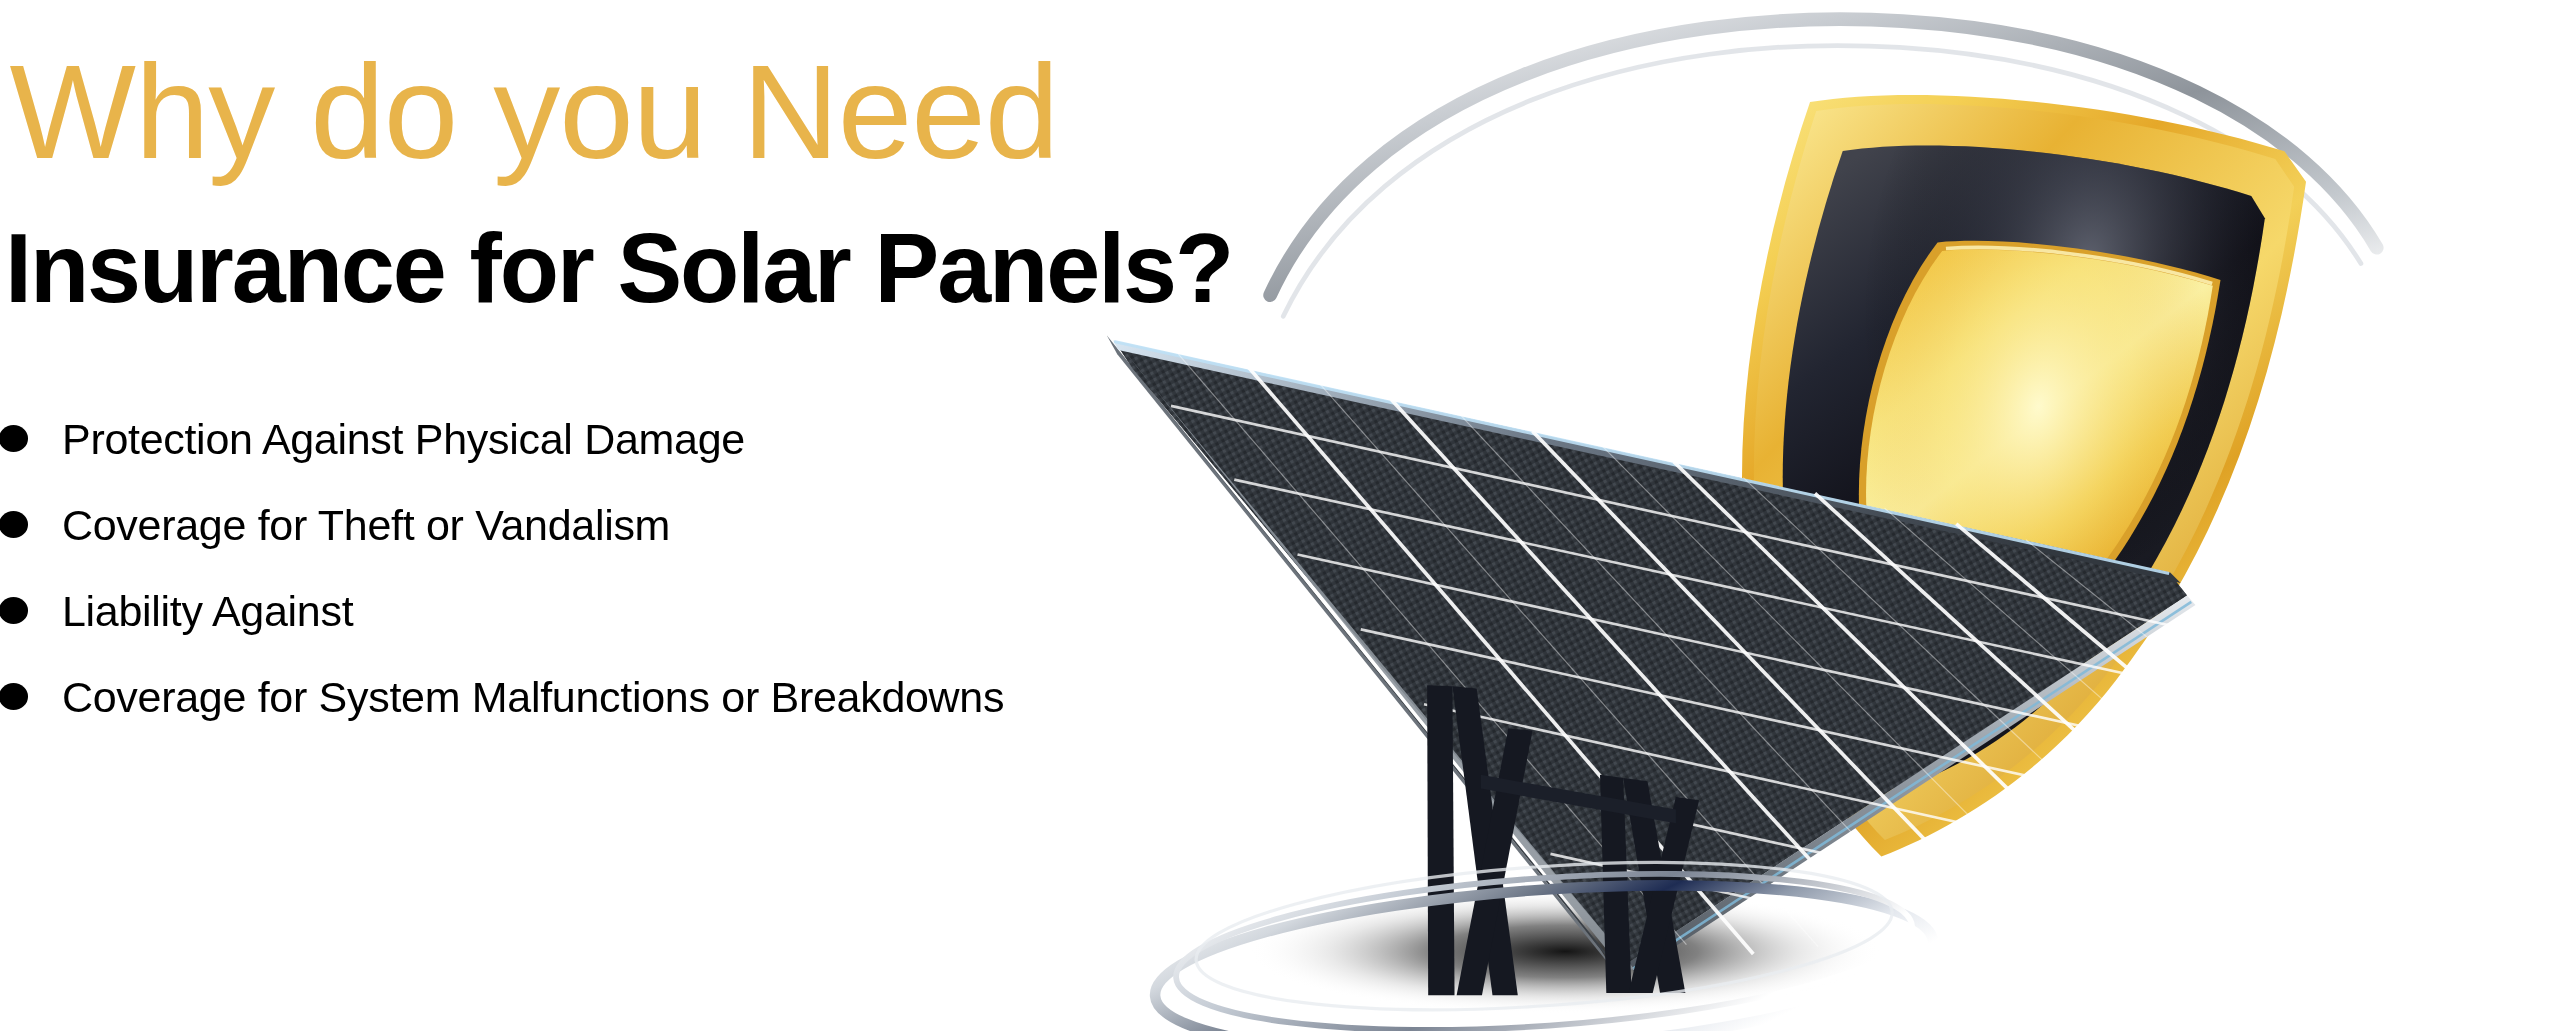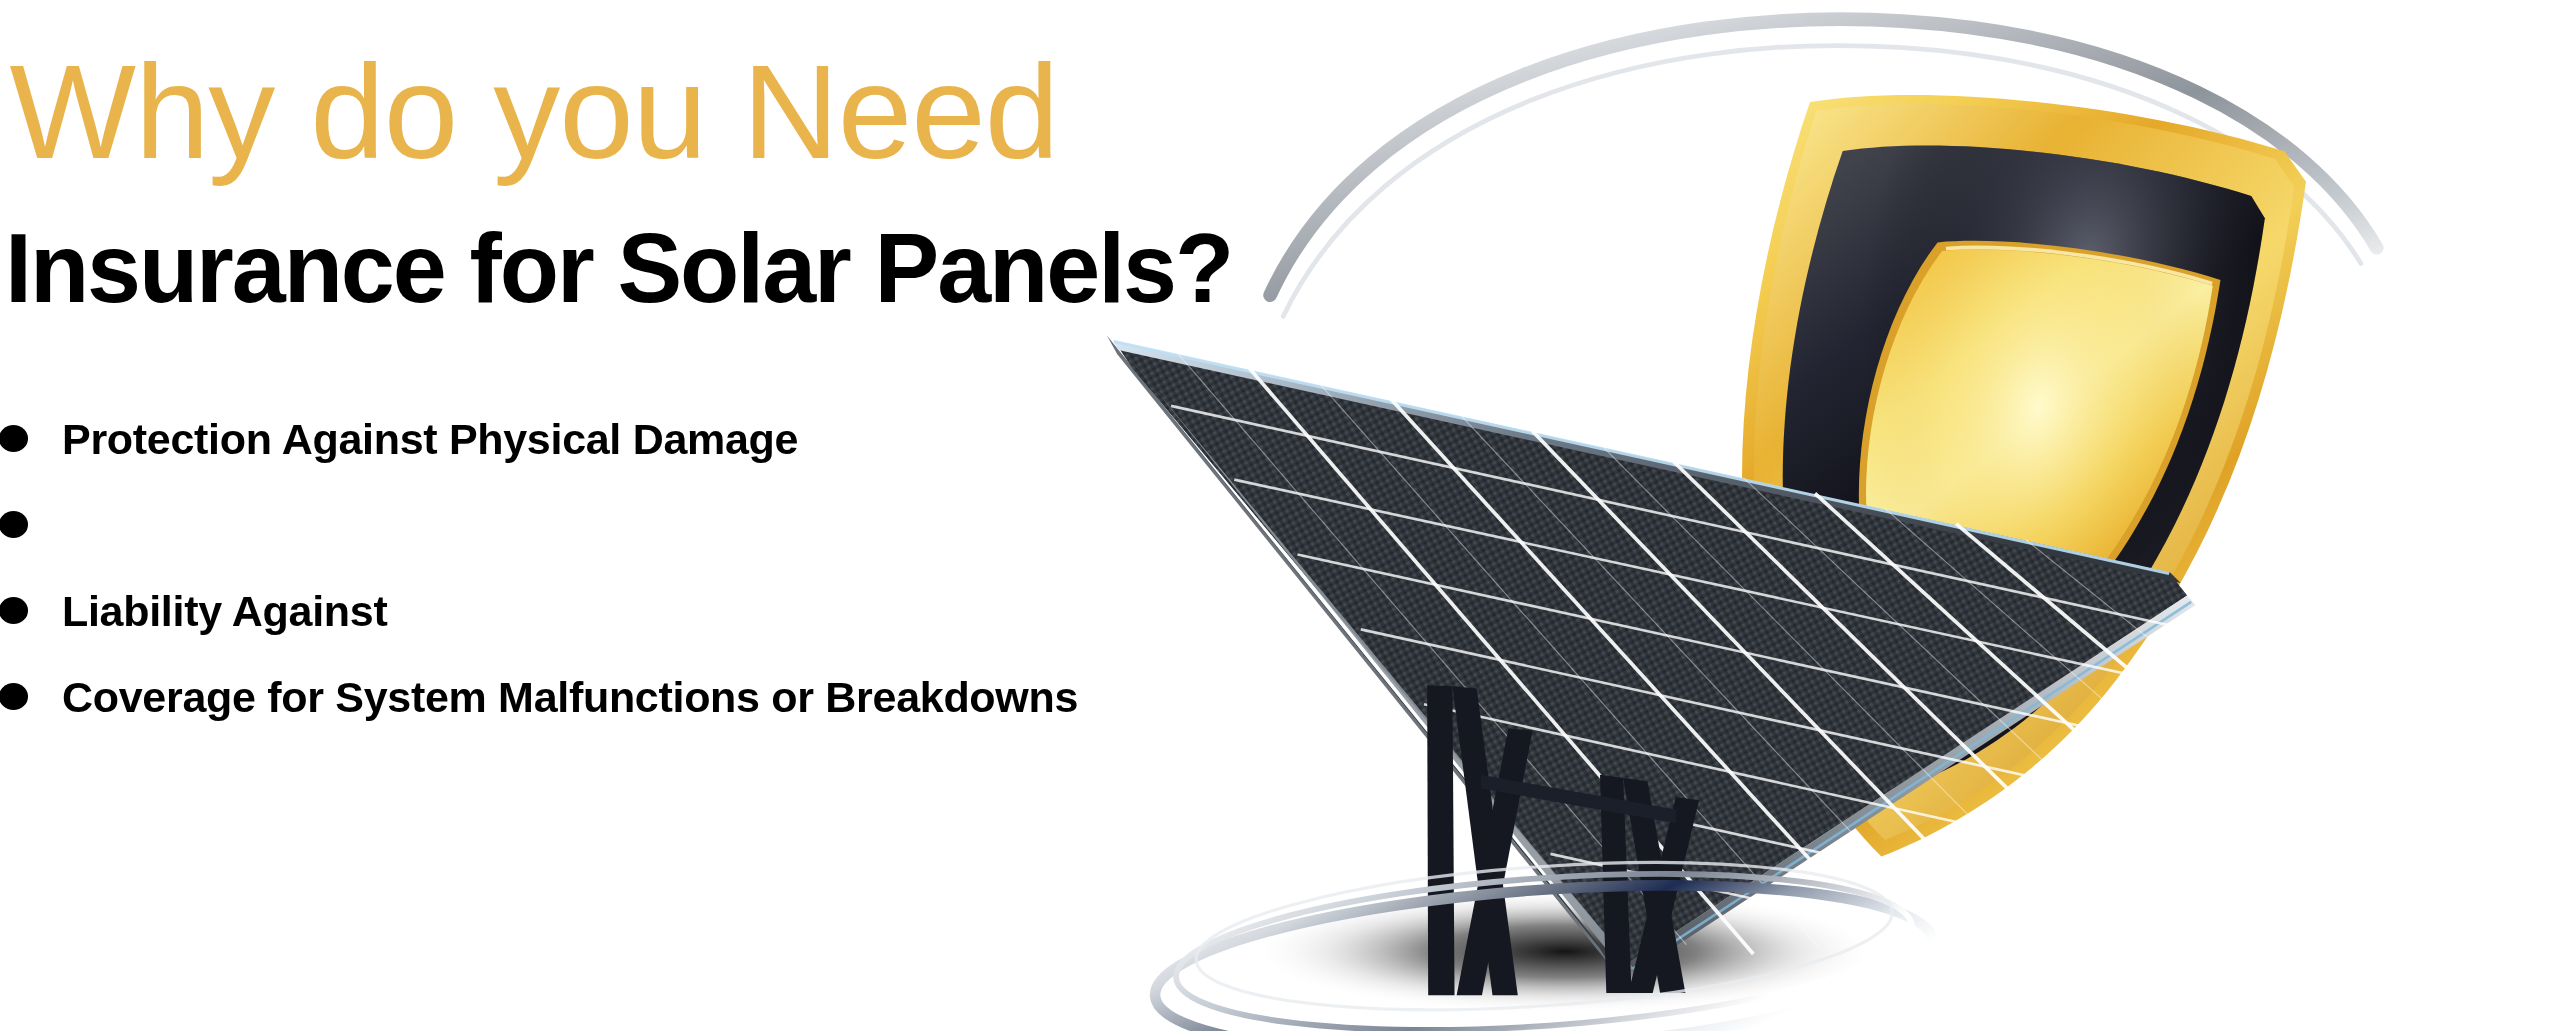--- a/index.html
+++ b/index.html
@@ -58,21 +58,21 @@
     position:absolute;
     left:-1.1px; top:50%;
     margin-top:-13.7px;
     width:29.5px; height:27px;
     background:#000000;
     border-radius:50%;
   }
   .bullet-text {
     margin-left:62px;
     font-size:43px;
-    font-weight:bold;
+    font-weight:normal;
     letter-spacing:-0.3px;
     color:#000000;
     white-space:nowrap;
     line-height:1;
     font-family:"Liberation Sans", sans-serif;
   }
 
   
   #artwork {
     position:absolute;
@@ -330,20 +330,21 @@
 
   <div id="headline-black">Insurance for Solar Panels?</div>
 
   <ul id="bullet-list">
     <li class="bullet-row">
       <span class="bullet-dot"></span>
       <span class="bullet-text">Protection Against Physical Damage</span>
     </li>
     <li class="bullet-row">
       <span class="bullet-dot"></span>
+      <span class="bullet-text">Coverage for Theft or Vandalism</span>
     </li>
     <li class="bullet-row">
       <span class="bullet-dot"></span>
       <span class="bullet-text">Liability Against</span>
     </li>
     <li class="bullet-row">
       <span class="bullet-dot"></span>
       <span class="bullet-text">Coverage for System Malfunctions or Breakdowns</span>
     </li>
   </ul>

